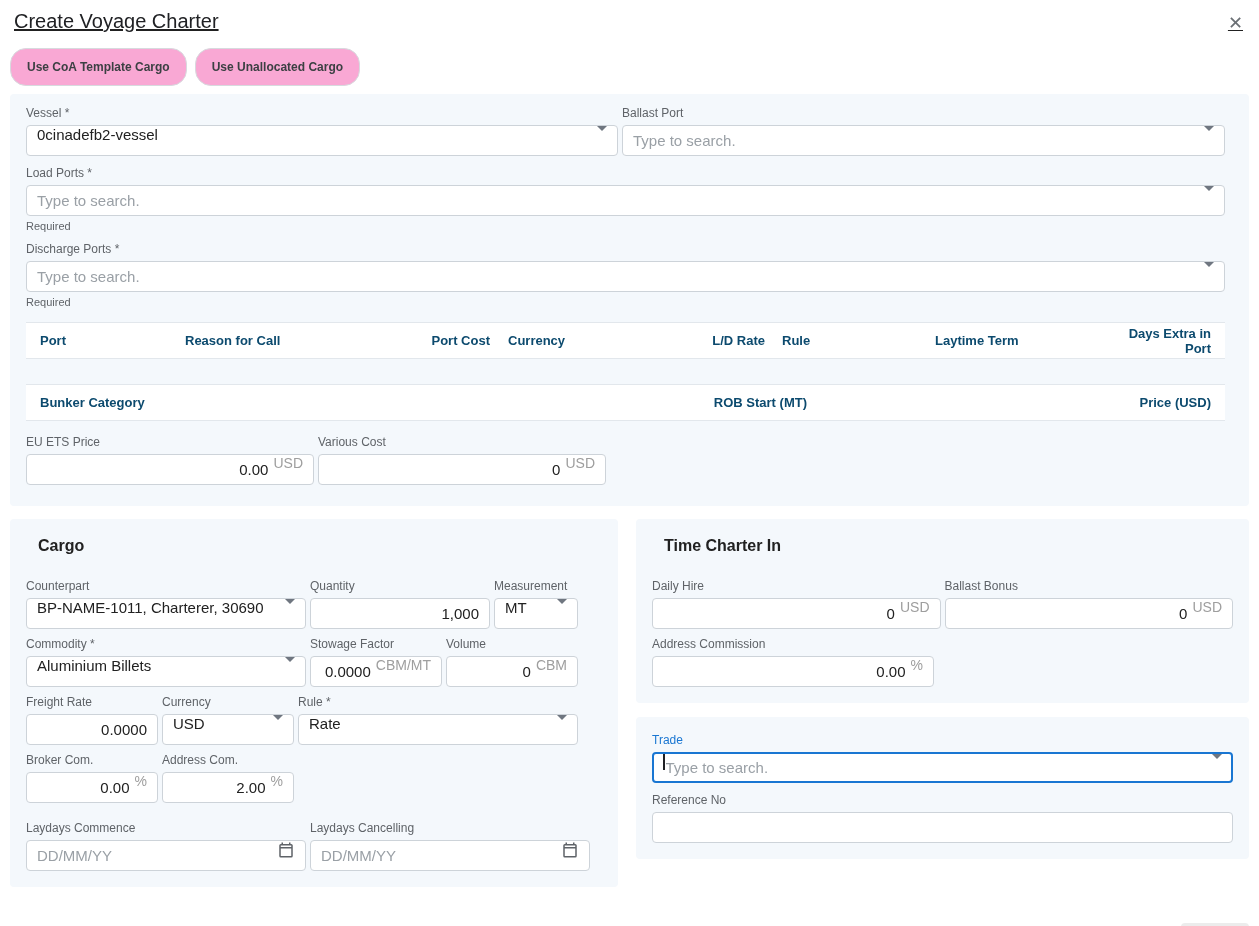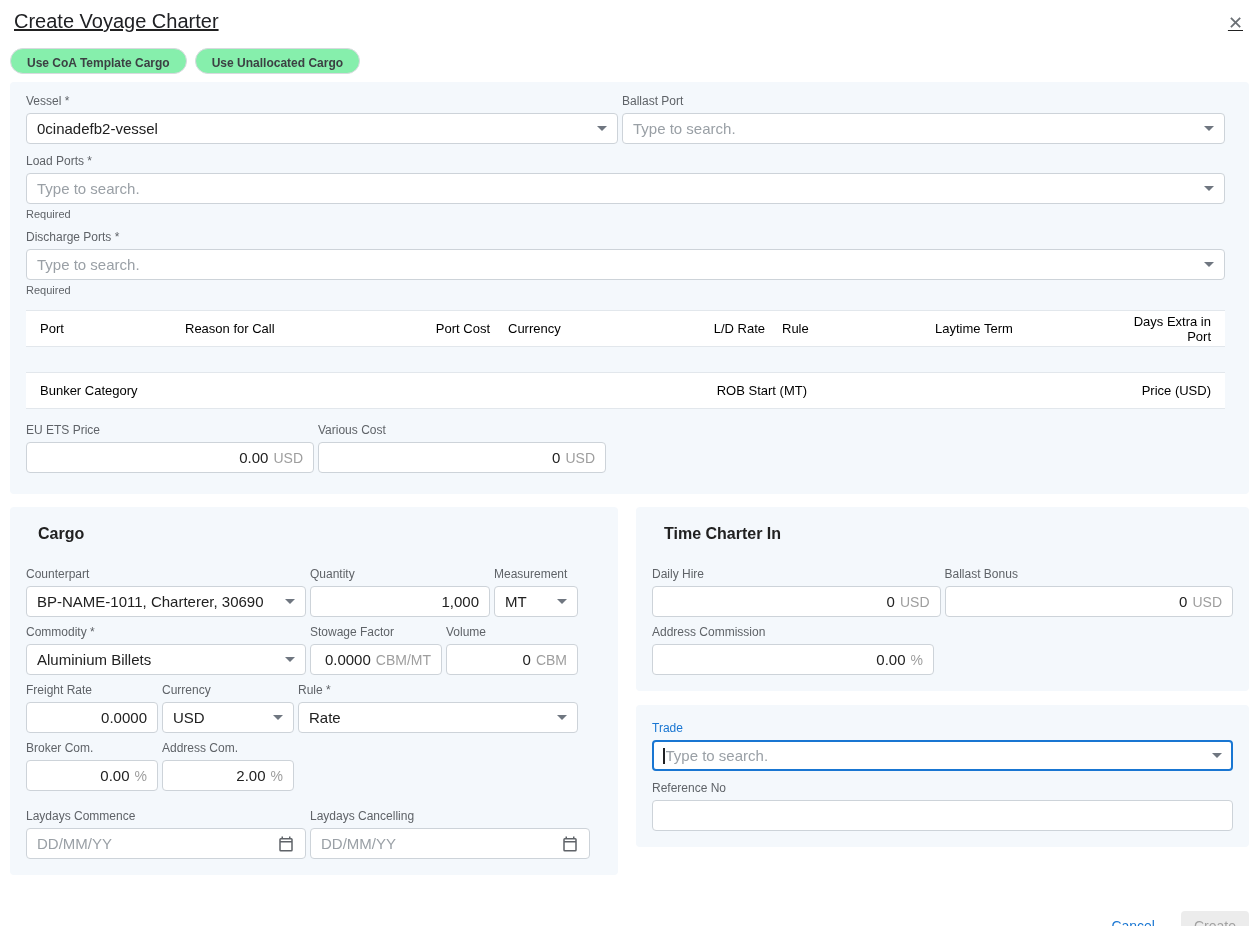--- a/index.html
+++ b/index.html
@@ -5,46 +5,46 @@
   * { box-sizing: border-box; }
   body {
     margin: 0; width: 1259px; height: 926px; background: #fff;
     font-family: "Liberation Sans", "DejaVu Sans", sans-serif; color: #212121;
     overflow: hidden;
   }
   .hdr { display: flex; justify-content: space-between; align-items: flex-start; padding: 10px 14px 0; text-decoration: underline; }
   .title { font-size: 20px; font-weight: 500; color: #202124; }
   .close { font-size: 18px; color: #6b7075; cursor: pointer; line-height: 1; padding: 4px 2px; }
   .chips { display: flex; gap: 8px; margin: 12px 10px 0; }
-  .chip { height: 26px; line-height: 28px; padding: 0 16px; border: 1px solid #d7dade; border-radius: 16px;
-          background: #86efac; font-size: 12px; font-weight: 700; color: #3c4043; cursor: pointer; white-space: nowrap; }
+  .chip { height: 38px; line-height: 28px; padding: 0 16px; border: 1px solid #d7dade; border-radius: 16px;
+          background: #f9a8d4; font-size: 12px; font-weight: 700; color: #3c4043; cursor: pointer; white-space: nowrap; }
 
   .panel { background: #f4f8fc; border-radius: 4px; }
   .top-panel { margin: 8px 10px 0; padding: 12px 24px 21px 16px; }
 
   .frow { display: flex; gap: 4px; }
   .field { display: flex; flex-direction: column; }
   .grow { flex: 1; }
   .flabel { font-size: 12px; color: #5f6368; margin-bottom: 5px; white-space: nowrap; }
   .helper { font-size: 11px; color: #5f6368; margin-top: 4px; }
 
   .box { height: 31px; background: #fff; border: 1px solid #cdd3d9; border-radius: 4px;
-         display: flex; align-items: center; padding: 0 10px; font-size: 15px; color: #212121; }
+         display: flex; padding: 0 10px; font-size: 15px; color: #212121; }
   .box input { flex: 1; min-width: 0; border: 0; outline: 0; background: transparent; font: inherit; color: #212121; padding: 0; }
   .box input::placeholder { color: #9aa0a6; }
   .box.num input { text-align: right; }
   .suffix { color: #9e9e9e; margin-left: 5px; font-size: 14px; white-space: nowrap; }
   .sel { cursor: pointer; }
   .sel .val { flex: 1; white-space: nowrap; overflow: hidden; text-overflow: ellipsis; }
   .caret { width: 0; height: 0; border-left: 5px solid transparent; border-right: 5px solid transparent;
            border-top: 5px solid #6f7680; margin-left: 8px; flex: none; }
   .cal-icon { flex: none; margin-left: 8px; cursor: pointer; display: flex; }
 
   .thead { background: #fff; border-top: 1px solid #e2e7ec; border-bottom: 1px solid #e2e7ec; height: 37px;
-           display: flex; align-items: center; padding: 0 14px; font-size: 13px; font-weight: 400; color: #000000; }
+           display: flex; align-items: center; padding: 0 14px; font-size: 13px; font-weight: 700; color: #0c4a6e; }
   .pt1 { width: 145px; } .pt2 { width: 220px; } .pt3 { width: 85px; text-align: right; }
   .pt4 { width: 140px; padding-left: 18px; } .pt5 { width: 135px; text-align: right; }
   .pt6 { width: 125px; padding-left: 17px; } .pt7 { width: 185px; margin-left: 45px; }
   .pt8 { flex: 1; text-align: right; }
   .bt1 { width: 560px; } .bt2 { width: 207px; text-align: right; } .bt3 { flex: 1; text-align: right; }
 
   .mt10 { margin-top: 10px; } .mt14 { margin-top: 14px; } .mt25 { margin-top: 25px; }
   .mt8 { margin-top: 8px; } .mt18 { margin-top: 18px; }
 
   .bottom { display: flex; gap: 18px; margin: 13px 10px 0; align-items: flex-start; }

